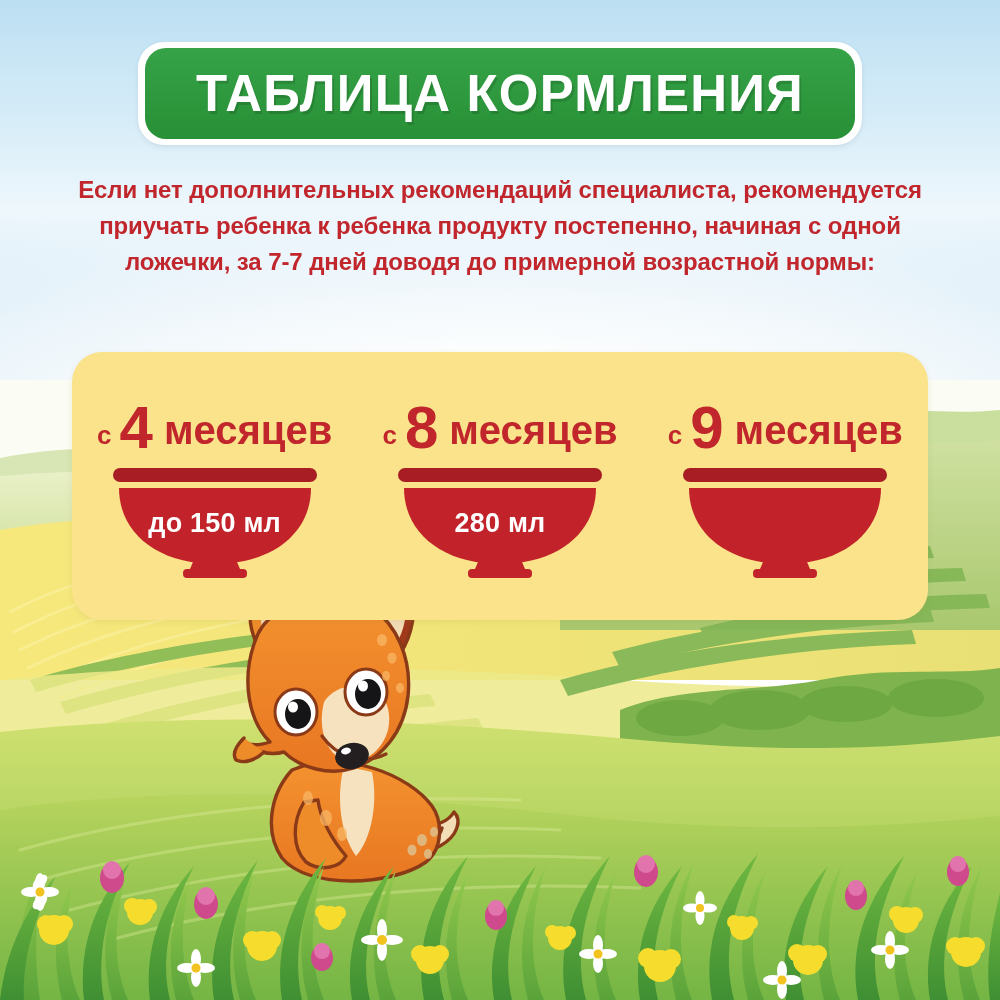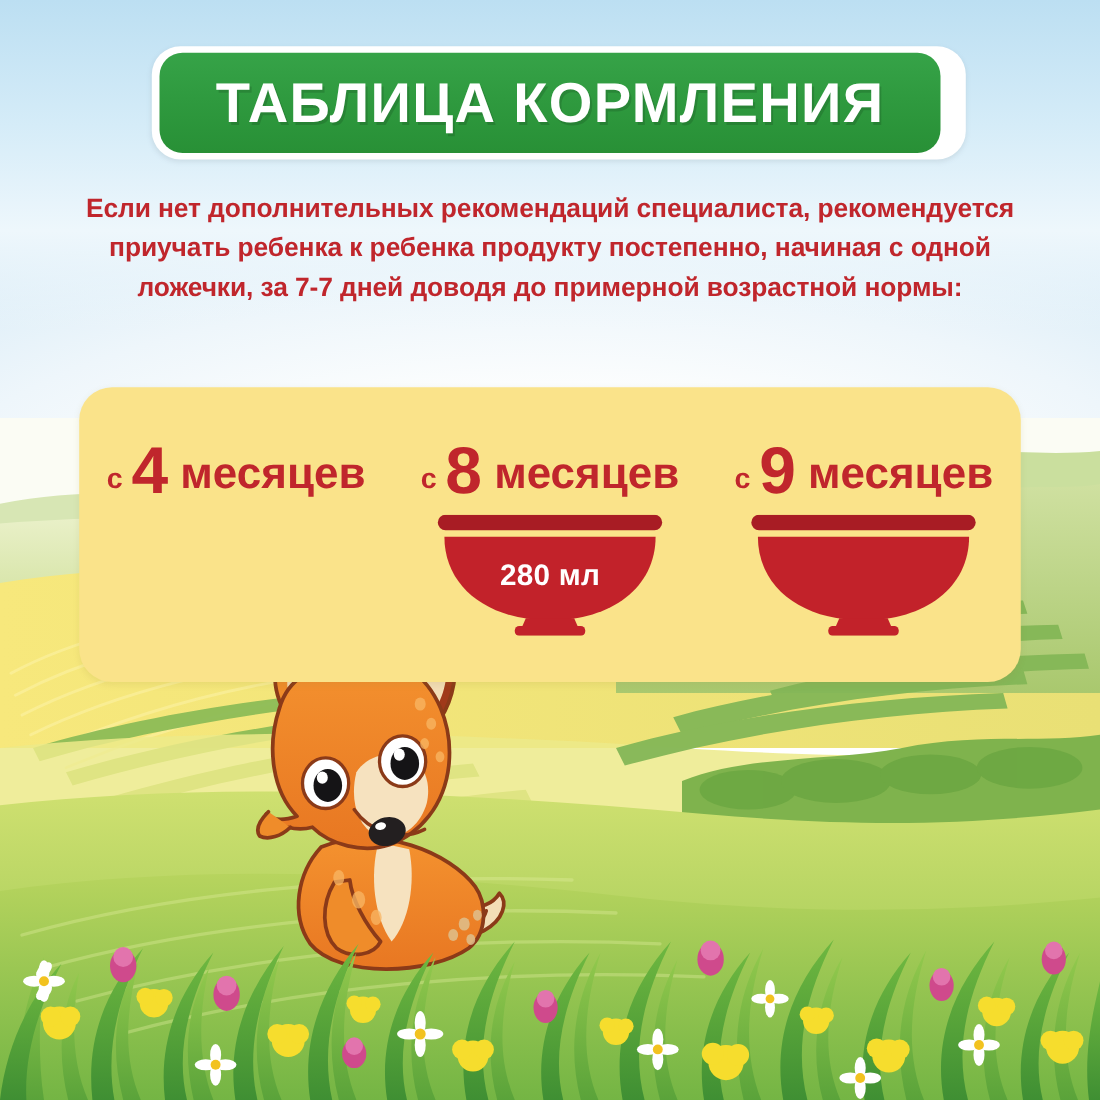--- a/index.html
+++ b/index.html
@@ -22,21 +22,20 @@
     background:linear-gradient(180deg,#bcdff2 0%,#d5ecf8 38%,#eef7fc 70%,rgba(255,255,255,0) 100%);
   }
   .bg-land{position:absolute;left:0;top:380px;width:1000px;height:620px;overflow:hidden;}
   .bg-grassband{position:absolute;left:0;bottom:0;width:1000px;height:200px;overflow:hidden;}
 
   
   .banner-wrap{
     position:absolute;left:138px;top:42px;width:724px;height:103px;
     border-radius:26px;background:#ffffff;
     box-shadow:0 2px 5px rgba(120,140,150,.18);
-    padding-left:16px;
   }
   .banner{
     position:absolute;left:7px;top:6px;width:710px;height:91px;
     border-radius:21px;
     background:linear-gradient(180deg,#36a348 0%,#2f9a3f 45%,#289036 100%);
     display:flex;align-items:center;justify-content:center;
   }
   .banner-text{
     color:#ffffff;font-weight:bold;font-size:51px;letter-spacing:1.2px;
     text-shadow:2px 3px 0 rgba(0,0,0,.13);
@@ -465,20 +464,29 @@
 
   <div class="card">
     <div class="cols">
 
       <div class="col">
         <div class="agelabel">
           <span class="age-pre">с</span>
           <span class="age-num">4</span>
           <span class="age-post">месяцев</span>
         </div>
+        <div class="bowl">
+          <svg width="236" height="110" viewBox="0 0 236 110" xmlns="http://www.w3.org/2000/svg">
+            <rect x="16" y="0" width="204" height="14" rx="7" fill="#a81c24"></rect>
+            <path d="M22,20 C22,66 62,96 118,96 C174,96 214,66 214,20 Z" fill="#c2222a"></path>
+            <path d="M96,94 L140,94 L146,108 L90,108 Z" fill="#c2222a"></path>
+            <rect x="86" y="101" width="64" height="9" rx="4" fill="#c2222a"></rect>
+          </svg>
+          <div class="bowl-text">до 150 мл</div>
+        </div>
       </div>
 
       <div class="col">
         <div class="agelabel">
           <span class="age-pre">с</span>
           <span class="age-num">8</span>
           <span class="age-post">месяцев</span>
         </div>
         <div class="bowl">
           <svg width="236" height="110" viewBox="0 0 236 110" xmlns="http://www.w3.org/2000/svg">

